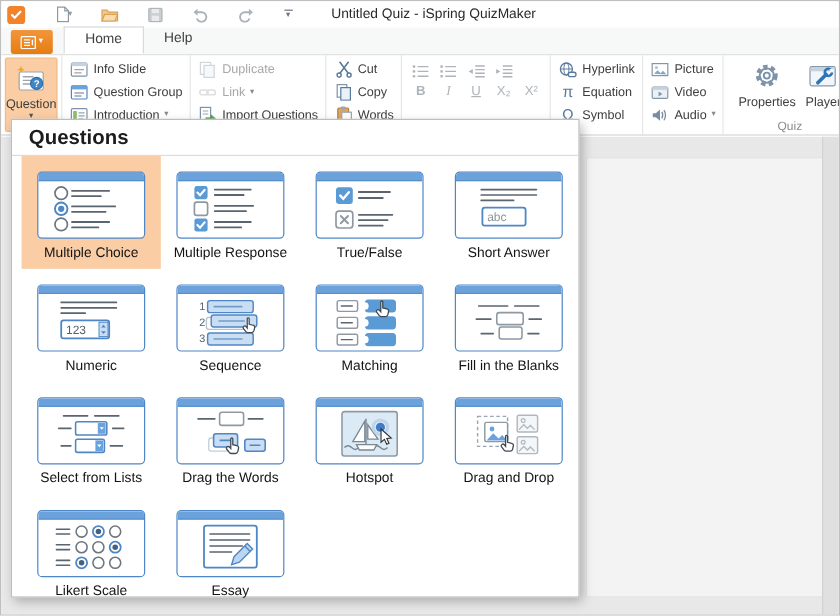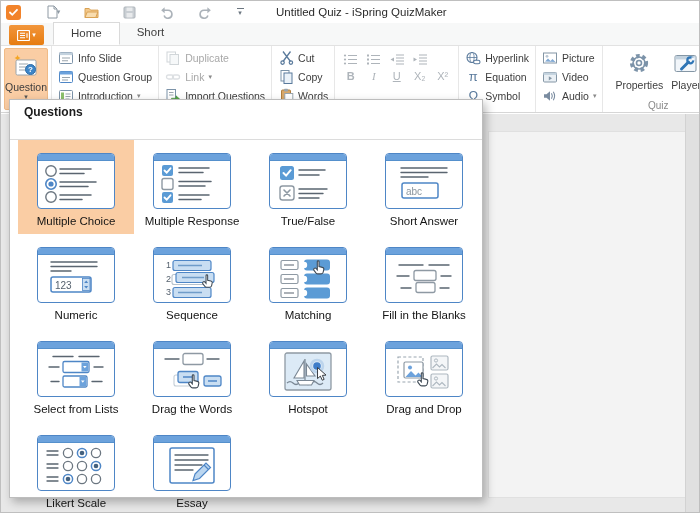--- a/index.html
+++ b/index.html
@@ -53,25 +53,25 @@
   .glyphicon{ font-size:13px; color:#5A7A9C; width:16px; text-align:center; }
 
   
   .canvas{ position:absolute; left:0; right:0; top:113px; bottom:0; background:#e8e8e8; }
   .slidearea{ position:absolute; left:487px; top:17px; width:198px; height:367px; background:#f3f3f3; border:1px solid #e0e0e0; }
   .scrollstrip{ position:absolute; right:0; top:0; bottom:0; width:14px; background:#e0e0e0; border-left:1px solid #d2d2d2; }
 
   
   .qpanel{ position:absolute; left:8px; top:98px; width:474px; height:399px; background:#fff;
            border:1px solid #bdbdbd; box-shadow:3px 4px 9px rgba(0,0,0,.28); z-index:50; }
-  .qheader{ font-size:12px; font-weight:bold; color:#1c1c1c; padding:5px 14px 20px 14px; border-bottom:1px solid #dcdcdc; }
+  .qheader{ font-size:17px; font-weight:bold; color:#1c1c1c; padding:5px 14px 4px 14px; border-bottom:1px solid #dcdcdc; }
   .qgrid{ display:grid; grid-template-columns:repeat(4,116px); grid-auto-rows:94px; padding-left:8px; }
   .qcell{ display:flex; flex-direction:column; align-items:center; padding-top:13px; cursor:pointer; }
   .qcell.selected{ background:#FACDA4; }
-  .qcard{ width:78px; height:56px; background:#fff; border:1.5px solid #4E86C6; border-radius:4px; overflow:hidden; }
+  .qcard{ width:90px; height:56px; background:#fff; border:1.5px solid #4E86C6; border-radius:4px; overflow:hidden; }
   .qbar{ height:7px; background:#6CA2DC; border-bottom:1px solid #5590CC; }
   .qcard svg{ display:block; margin:2px auto 0 auto; }
   .qlabel{ margin-top:6px; font-size:11.5px; color:#141414; white-space:nowrap; }
 </style>
 </head>
 <body>
 
 <svg width="0" height="0" style="position:absolute">
   <defs>
     <g id="hand">
@@ -136,21 +136,21 @@
     <div class="appmenu">
       <svg width="13" height="11" viewBox="0 0 13 11">
           <rect x="0.5" y="0.5" width="12" height="10" rx="1" fill="none" stroke="#fff" stroke-width="1.2"></rect>
           <path d="M3 3.2 h5 M3 5.5 h5 M3 7.8 h5" stroke="#fff" stroke-width="1.1"></path>
           <path d="M10 3.2 v4.6" stroke="#fff" stroke-width="1.1"></path>
         </svg>
       <span class="dda"></span>
     </div>
     <div class="tabs">
       <div class="tab active">Home</div>
-      <div class="tab">Short</div>
+      <div class="tab">Help</div>
     </div>
   </div>
 
   <div class="ribbon">
 
     <div class="rgroup">
       <div class="bigbtn questionbtn">
         <span class="bicon">
           <svg width="26" height="24" viewBox="0 0 26 24">
             <path d="M4.5 1 l1 2 2 1 -2 1 -1 2 -1 -2 -2 -1 2 -1 z" fill="#F5A623"></path>

